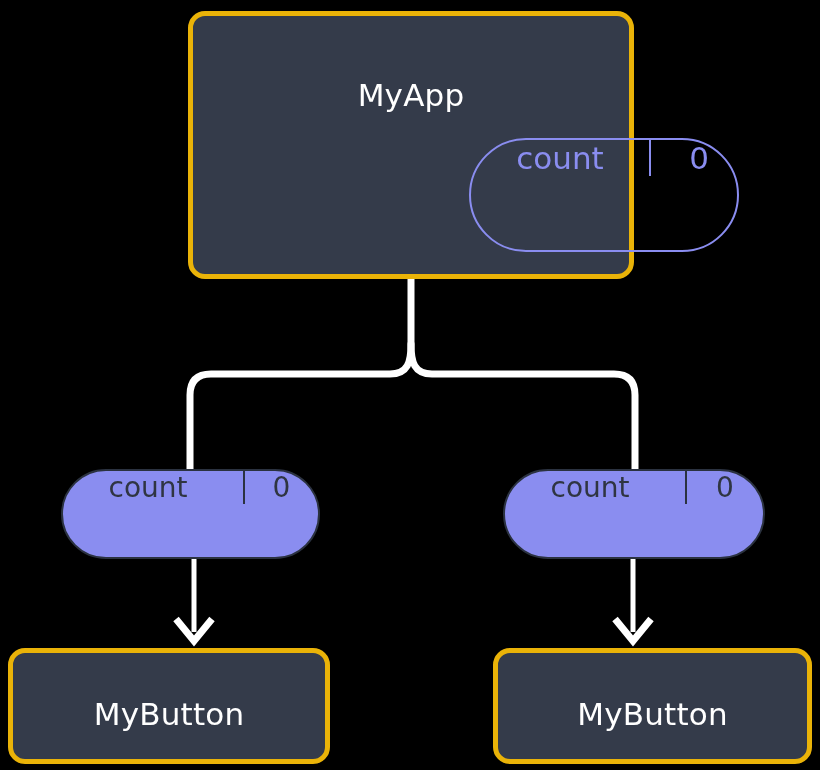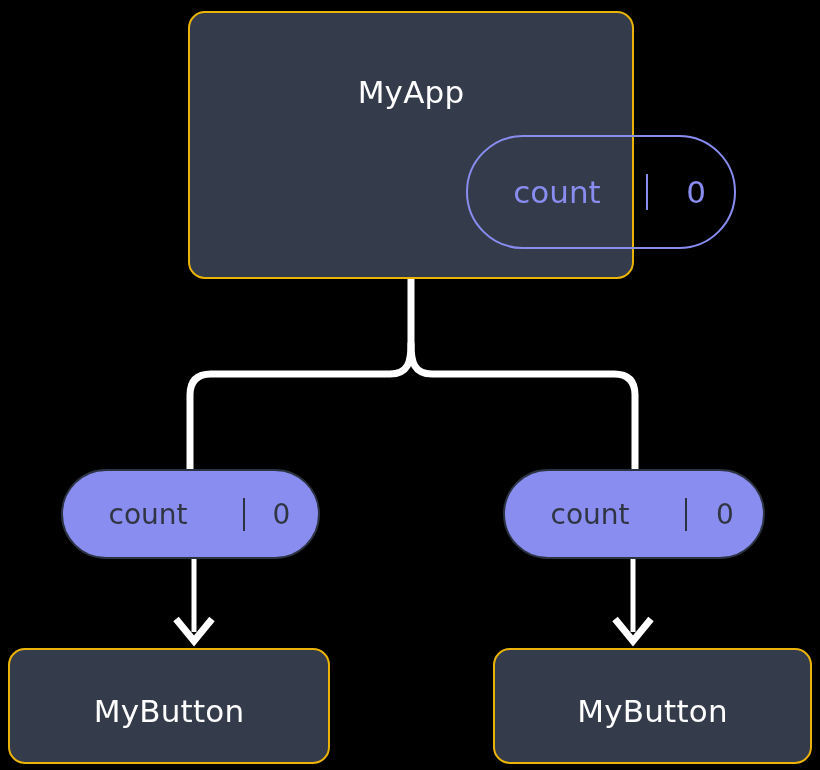--- a/index.html
+++ b/index.html
@@ -23,21 +23,21 @@
     top: 0;
     width: 820px;
     height: 770px;
     pointer-events: none;
   }
 
   
   .card {
     position: absolute;
     background: #343b4a;
-    border: 2px solid #eab308;
+    border: 5px solid #eab308;
     border-radius: 17px;
     box-sizing: border-box;
     padding-left: 20px;
   }
   .card-title {
     color: #ffffff;
     font-size: 31px;
     font-weight: 400;
     text-align: center;
     letter-spacing: 0.2px;
@@ -69,21 +69,21 @@
     position: absolute;
     left: 0;
     top: 43px;
     width: 100%;
   }
 
   
   .pill {
     position: absolute;
     display: flex;
-    align-items: center;
+    align-items: flex-start;
     box-sizing: border-box;
     overflow: hidden;
     gap: 10px;
   }
   .pill-key, .pill-val {
     display: flex;
     align-items: center;
     justify-content: center;
     box-sizing: border-box;
     white-space: nowrap;

